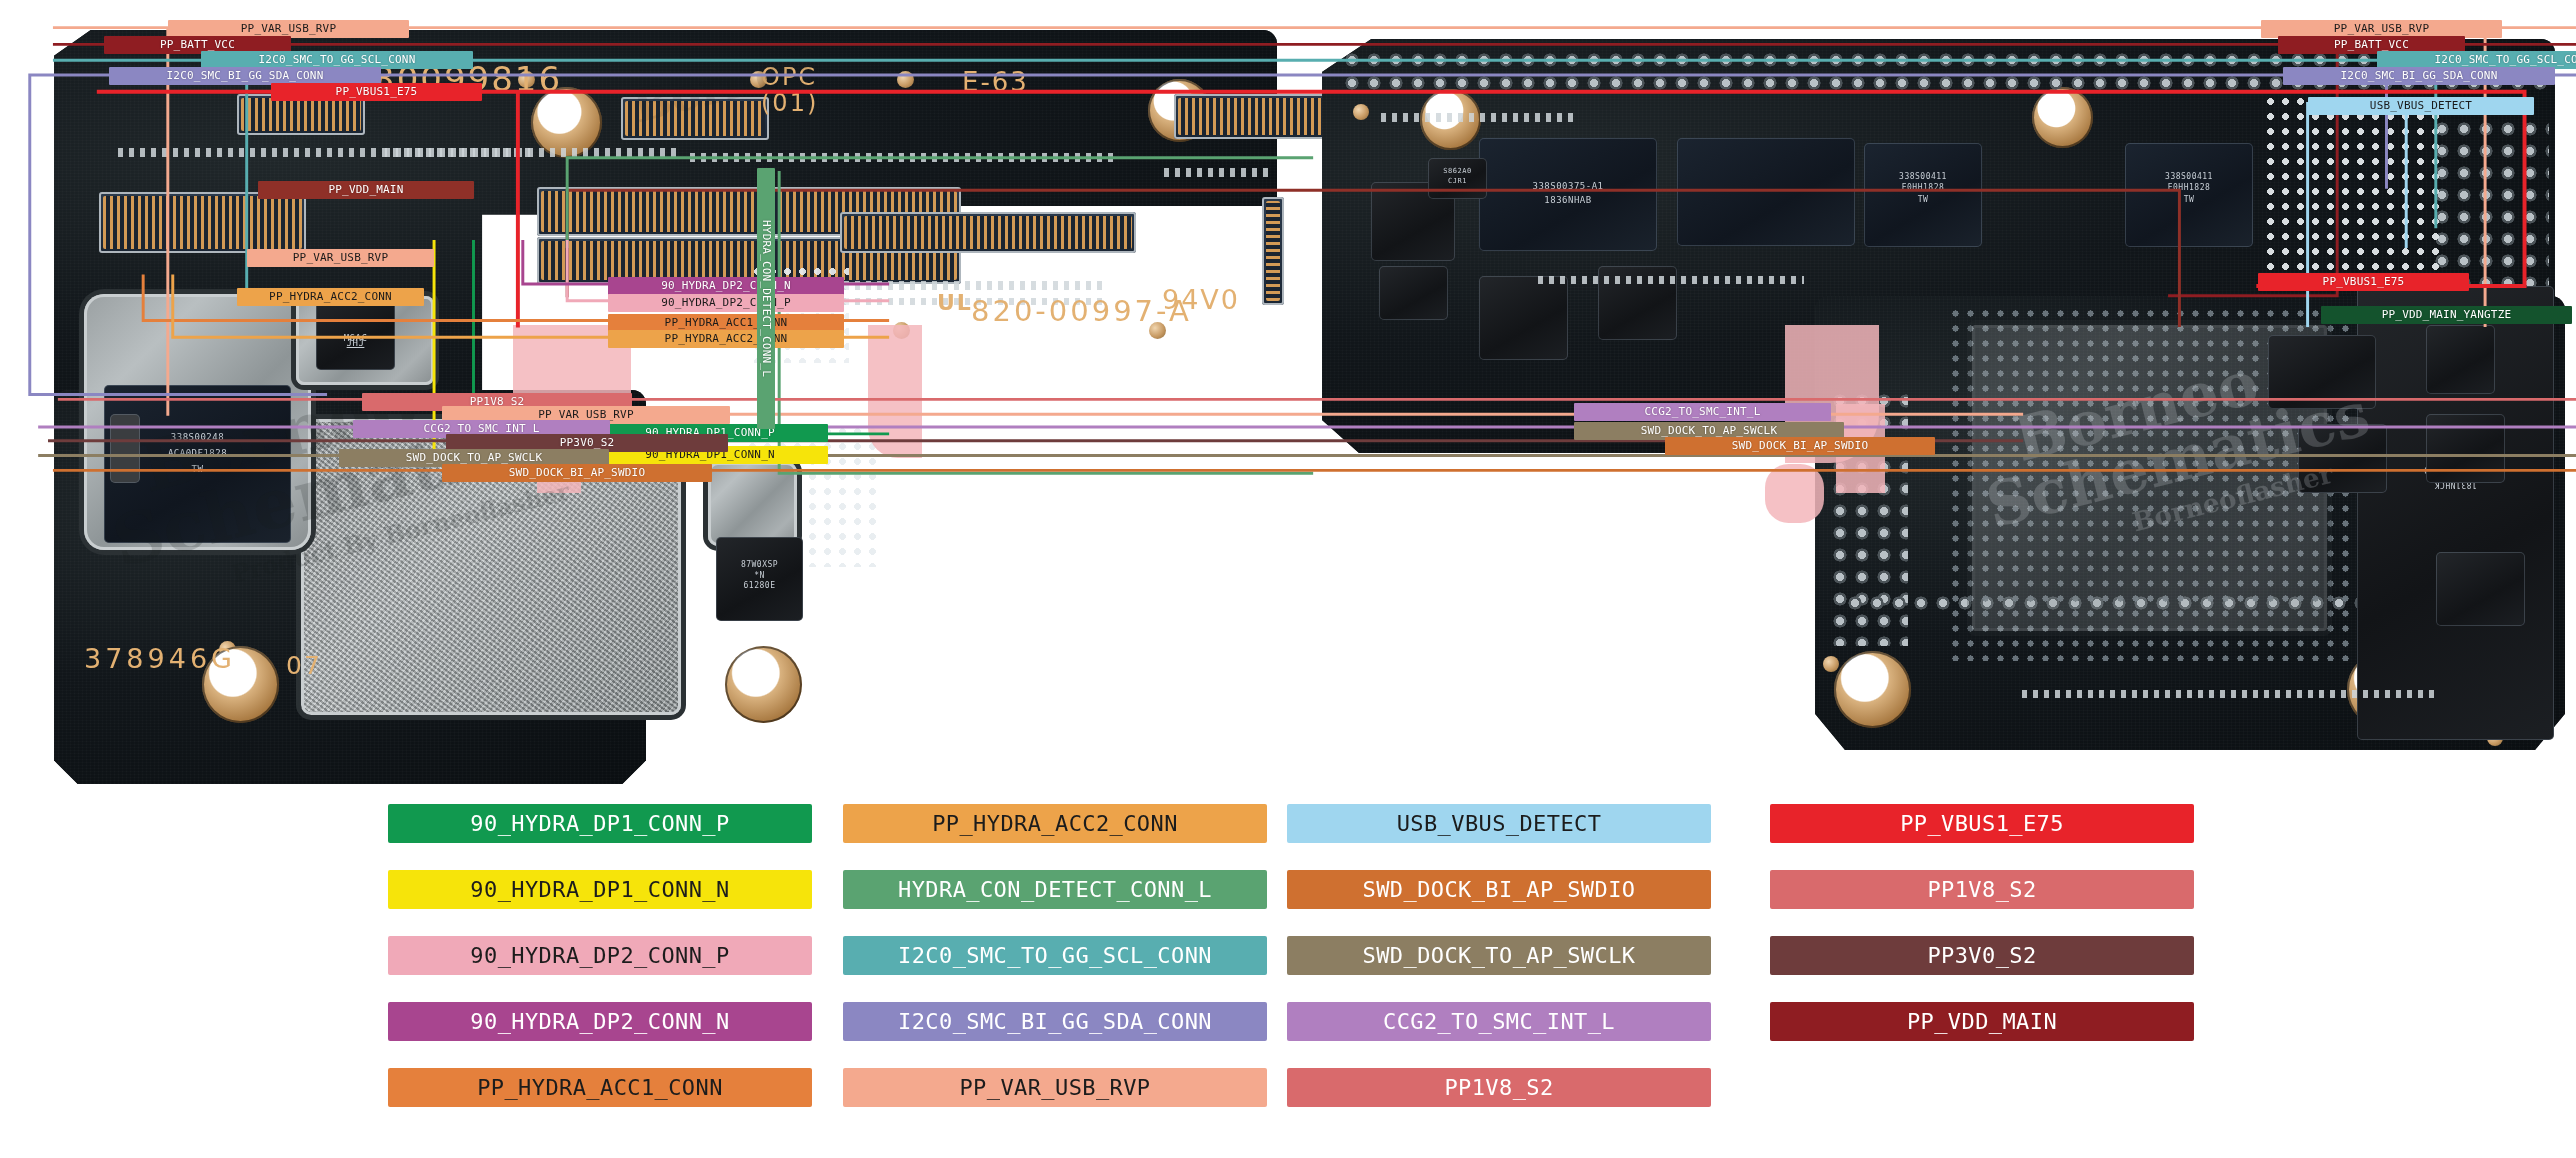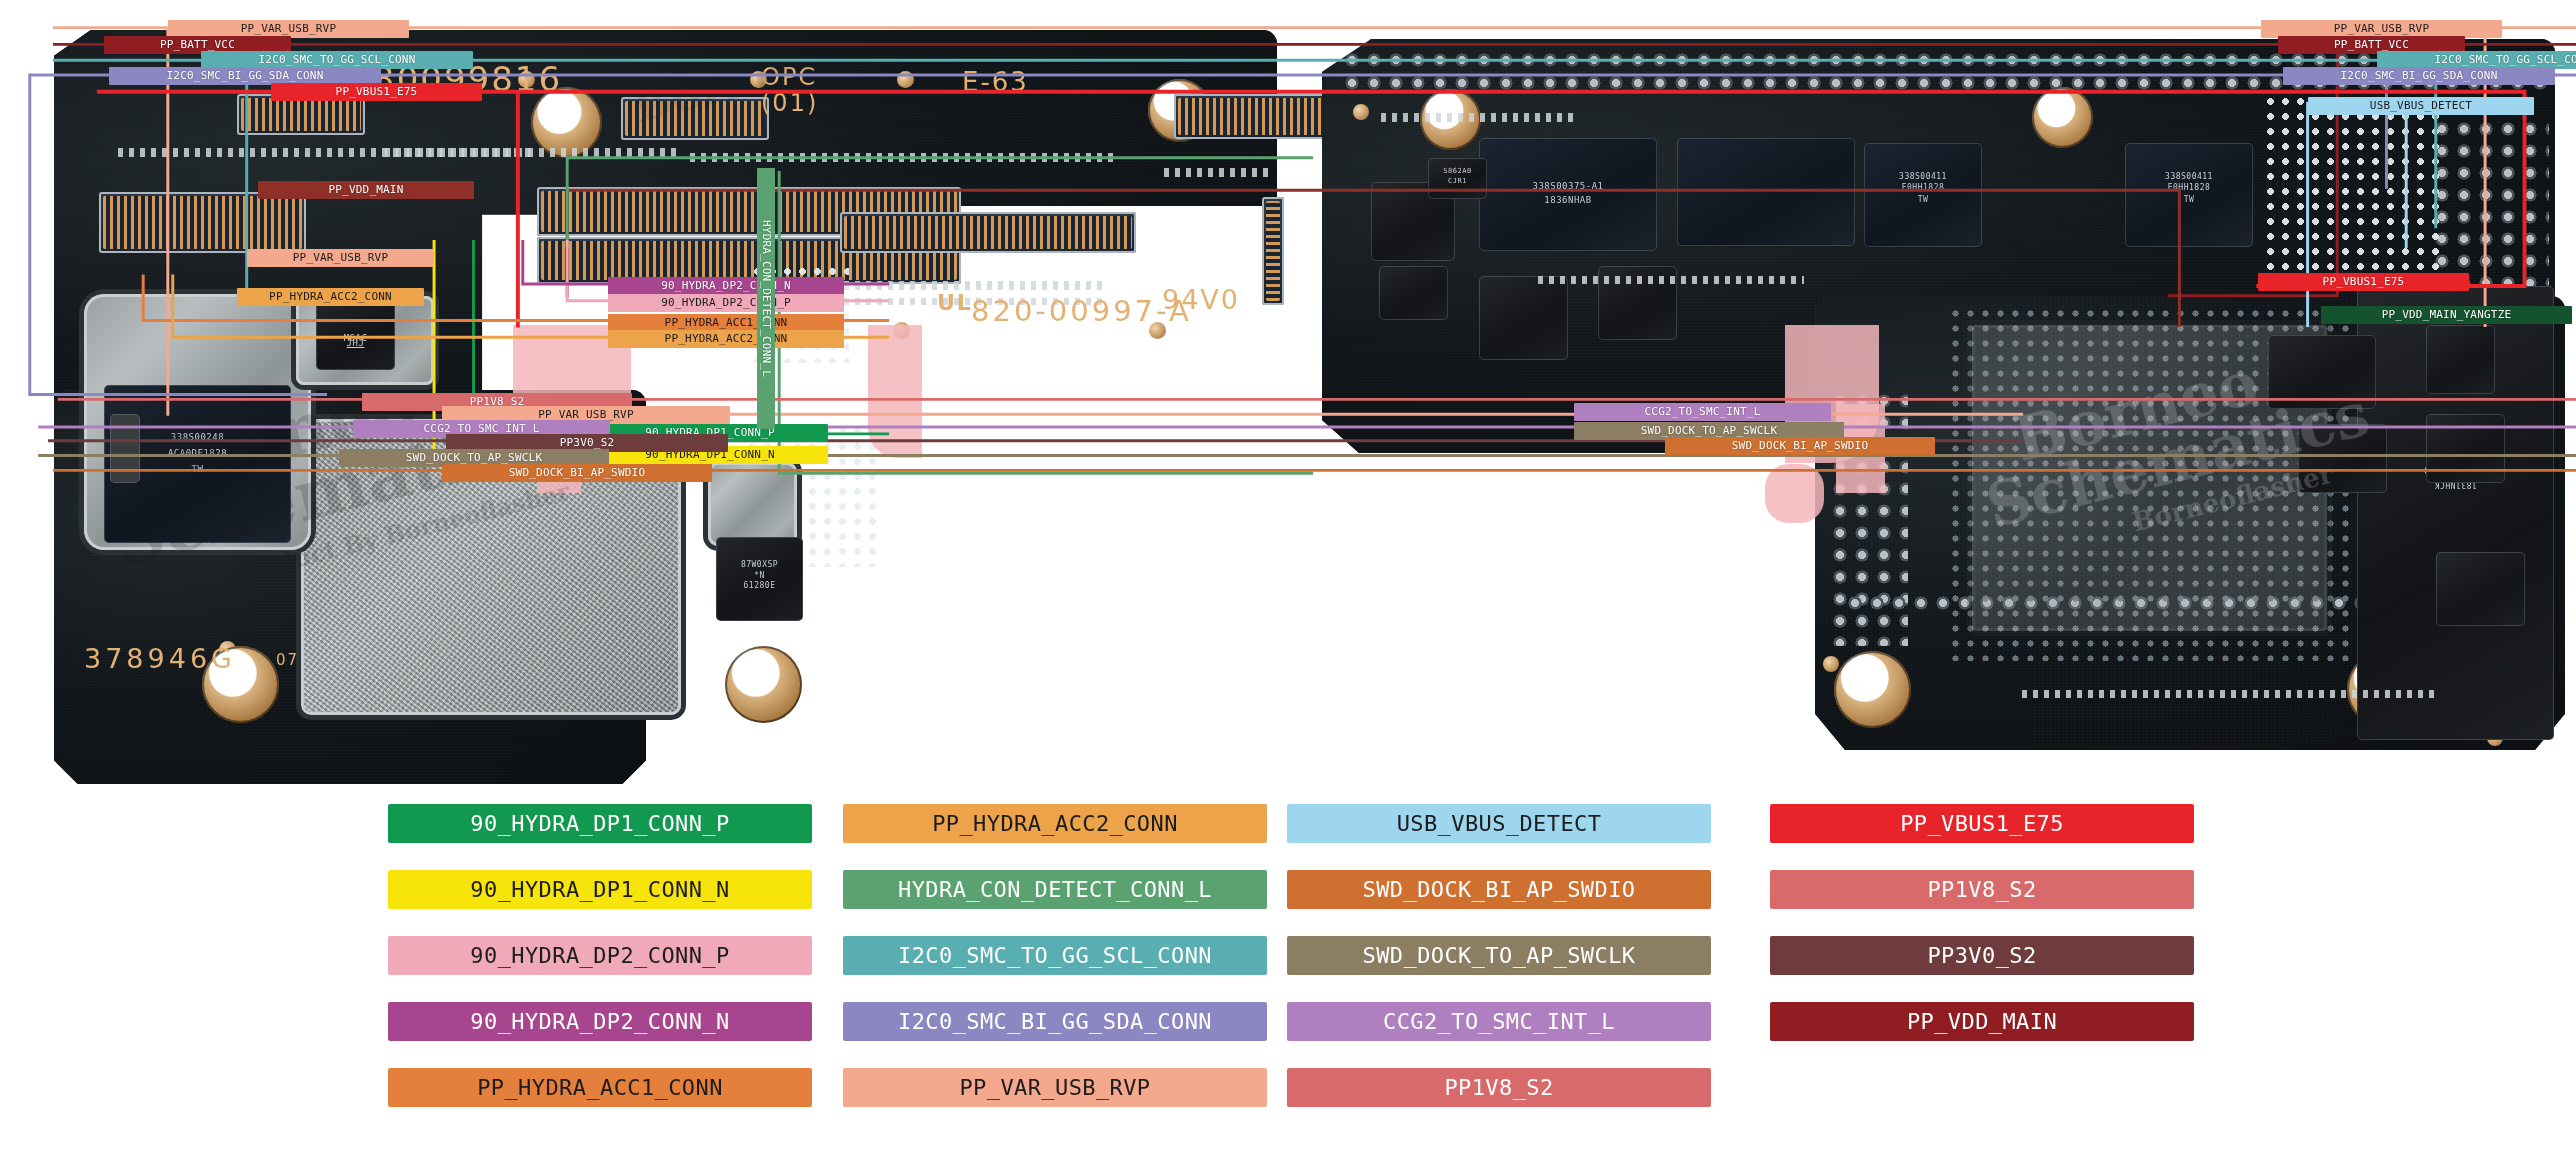--- a/index.html
+++ b/index.html
@@ -208,21 +208,21 @@
       </div>
 
       <div class="silk" style="left:373px;top:59px;font-size:34px;">30099816</div>
       <div class="silk" style="left:761px;top:63px;font-size:24px;">OPC</div>
       <div class="silk" style="left:761px;top:89px;font-size:24px;">(01)</div>
       <div class="silk" style="left:962px;top:67px;font-size:26px;">E-63</div>
       <div class="silk" style="left:971px;top:294px;font-size:29px;letter-spacing:3px;">820-00997-A</div>
       <div class="silk" style="left:1162px;top:284px;font-size:27px;">94V0</div>
       <div class="silk" style="left:937px;top:290px;font-size:22px;font-weight:bold;">UL</div>
       <div class="silk" style="left:84px;top:643px;font-size:27px;letter-spacing:4px;">378946G</div>
-      <div class="silk" style="left:276px;top:651px;font-size:15px;">07</div>
+      <div class="silk" style="left:286px;top:651px;font-size:25px;">07</div>
 
       <div class="pink-blob" style="left:513px;top:325px;width:118px;height:143px;border-radius:0 0 59px 0;"></div>
       <div class="pink-blob" style="left:868px;top:325px;width:54px;height:133px;border-radius:0 0 0 30px;"></div>
       <div class="pink-blob" style="left:537px;top:434px;width:44px;height:59px;"></div>
     </div>
 
     <div class="board" id="board-right">
       <div class="pcb-surface">
           <div class="pcb-noise"></div>
         </div>

